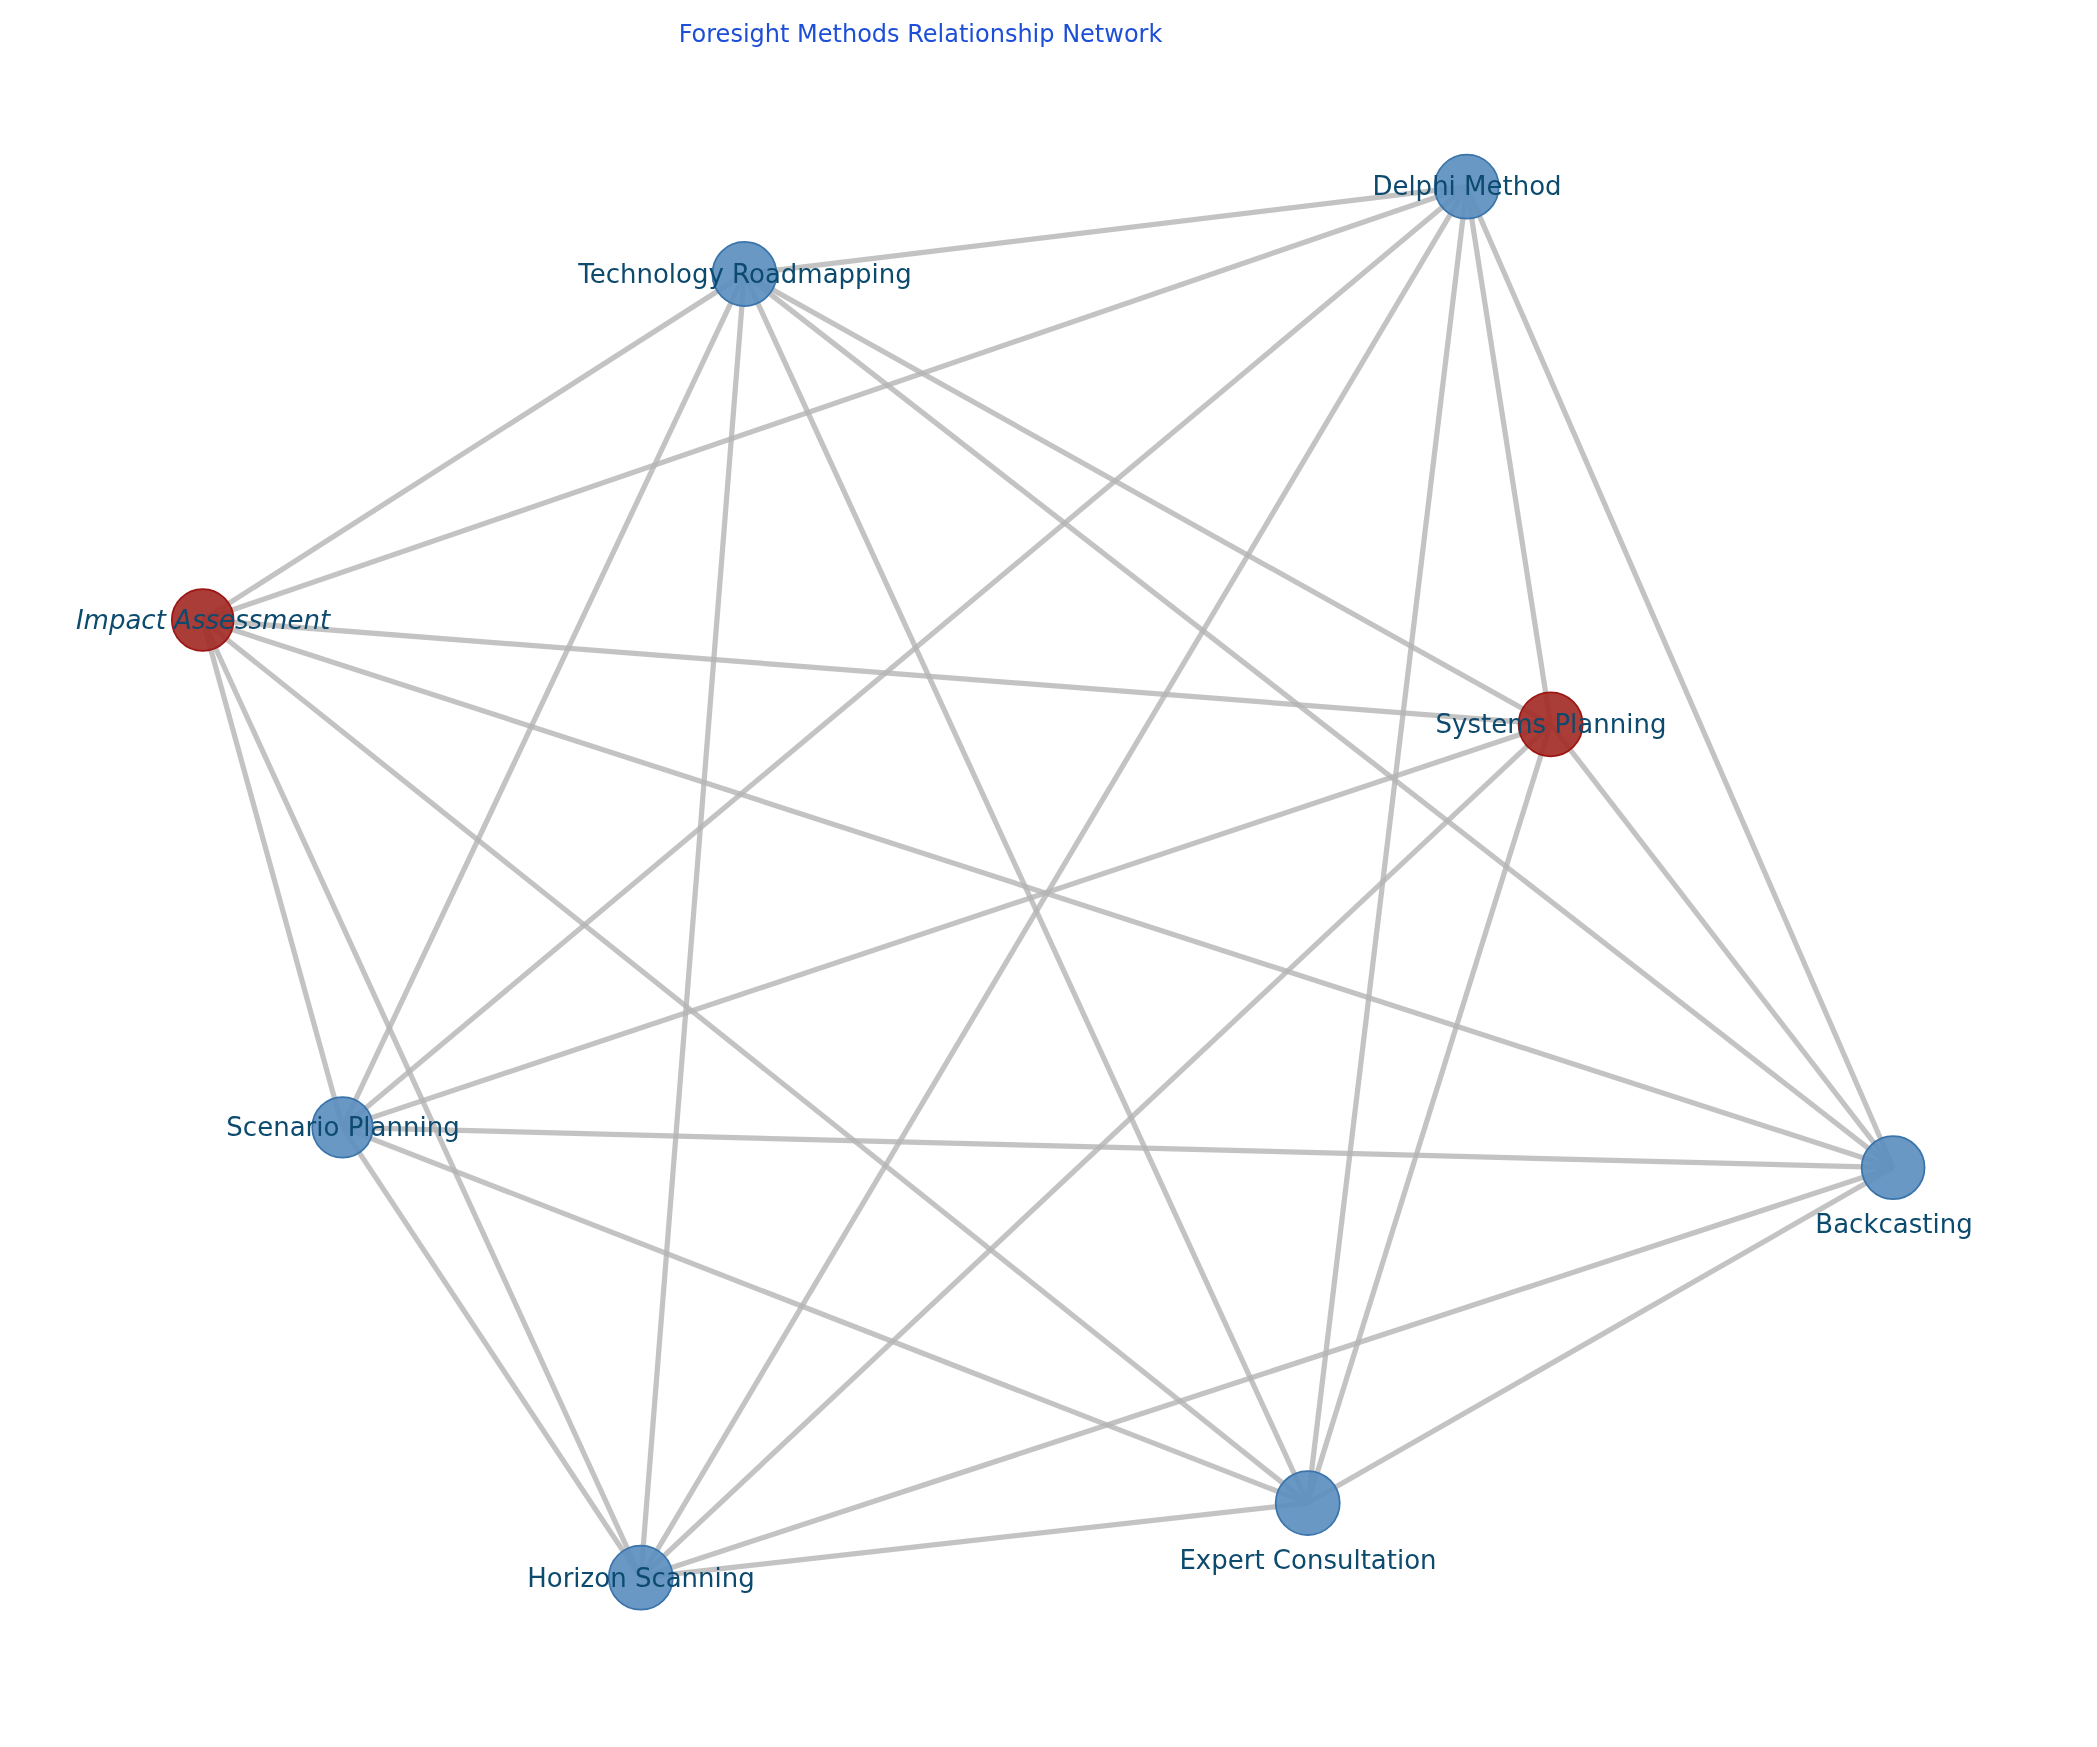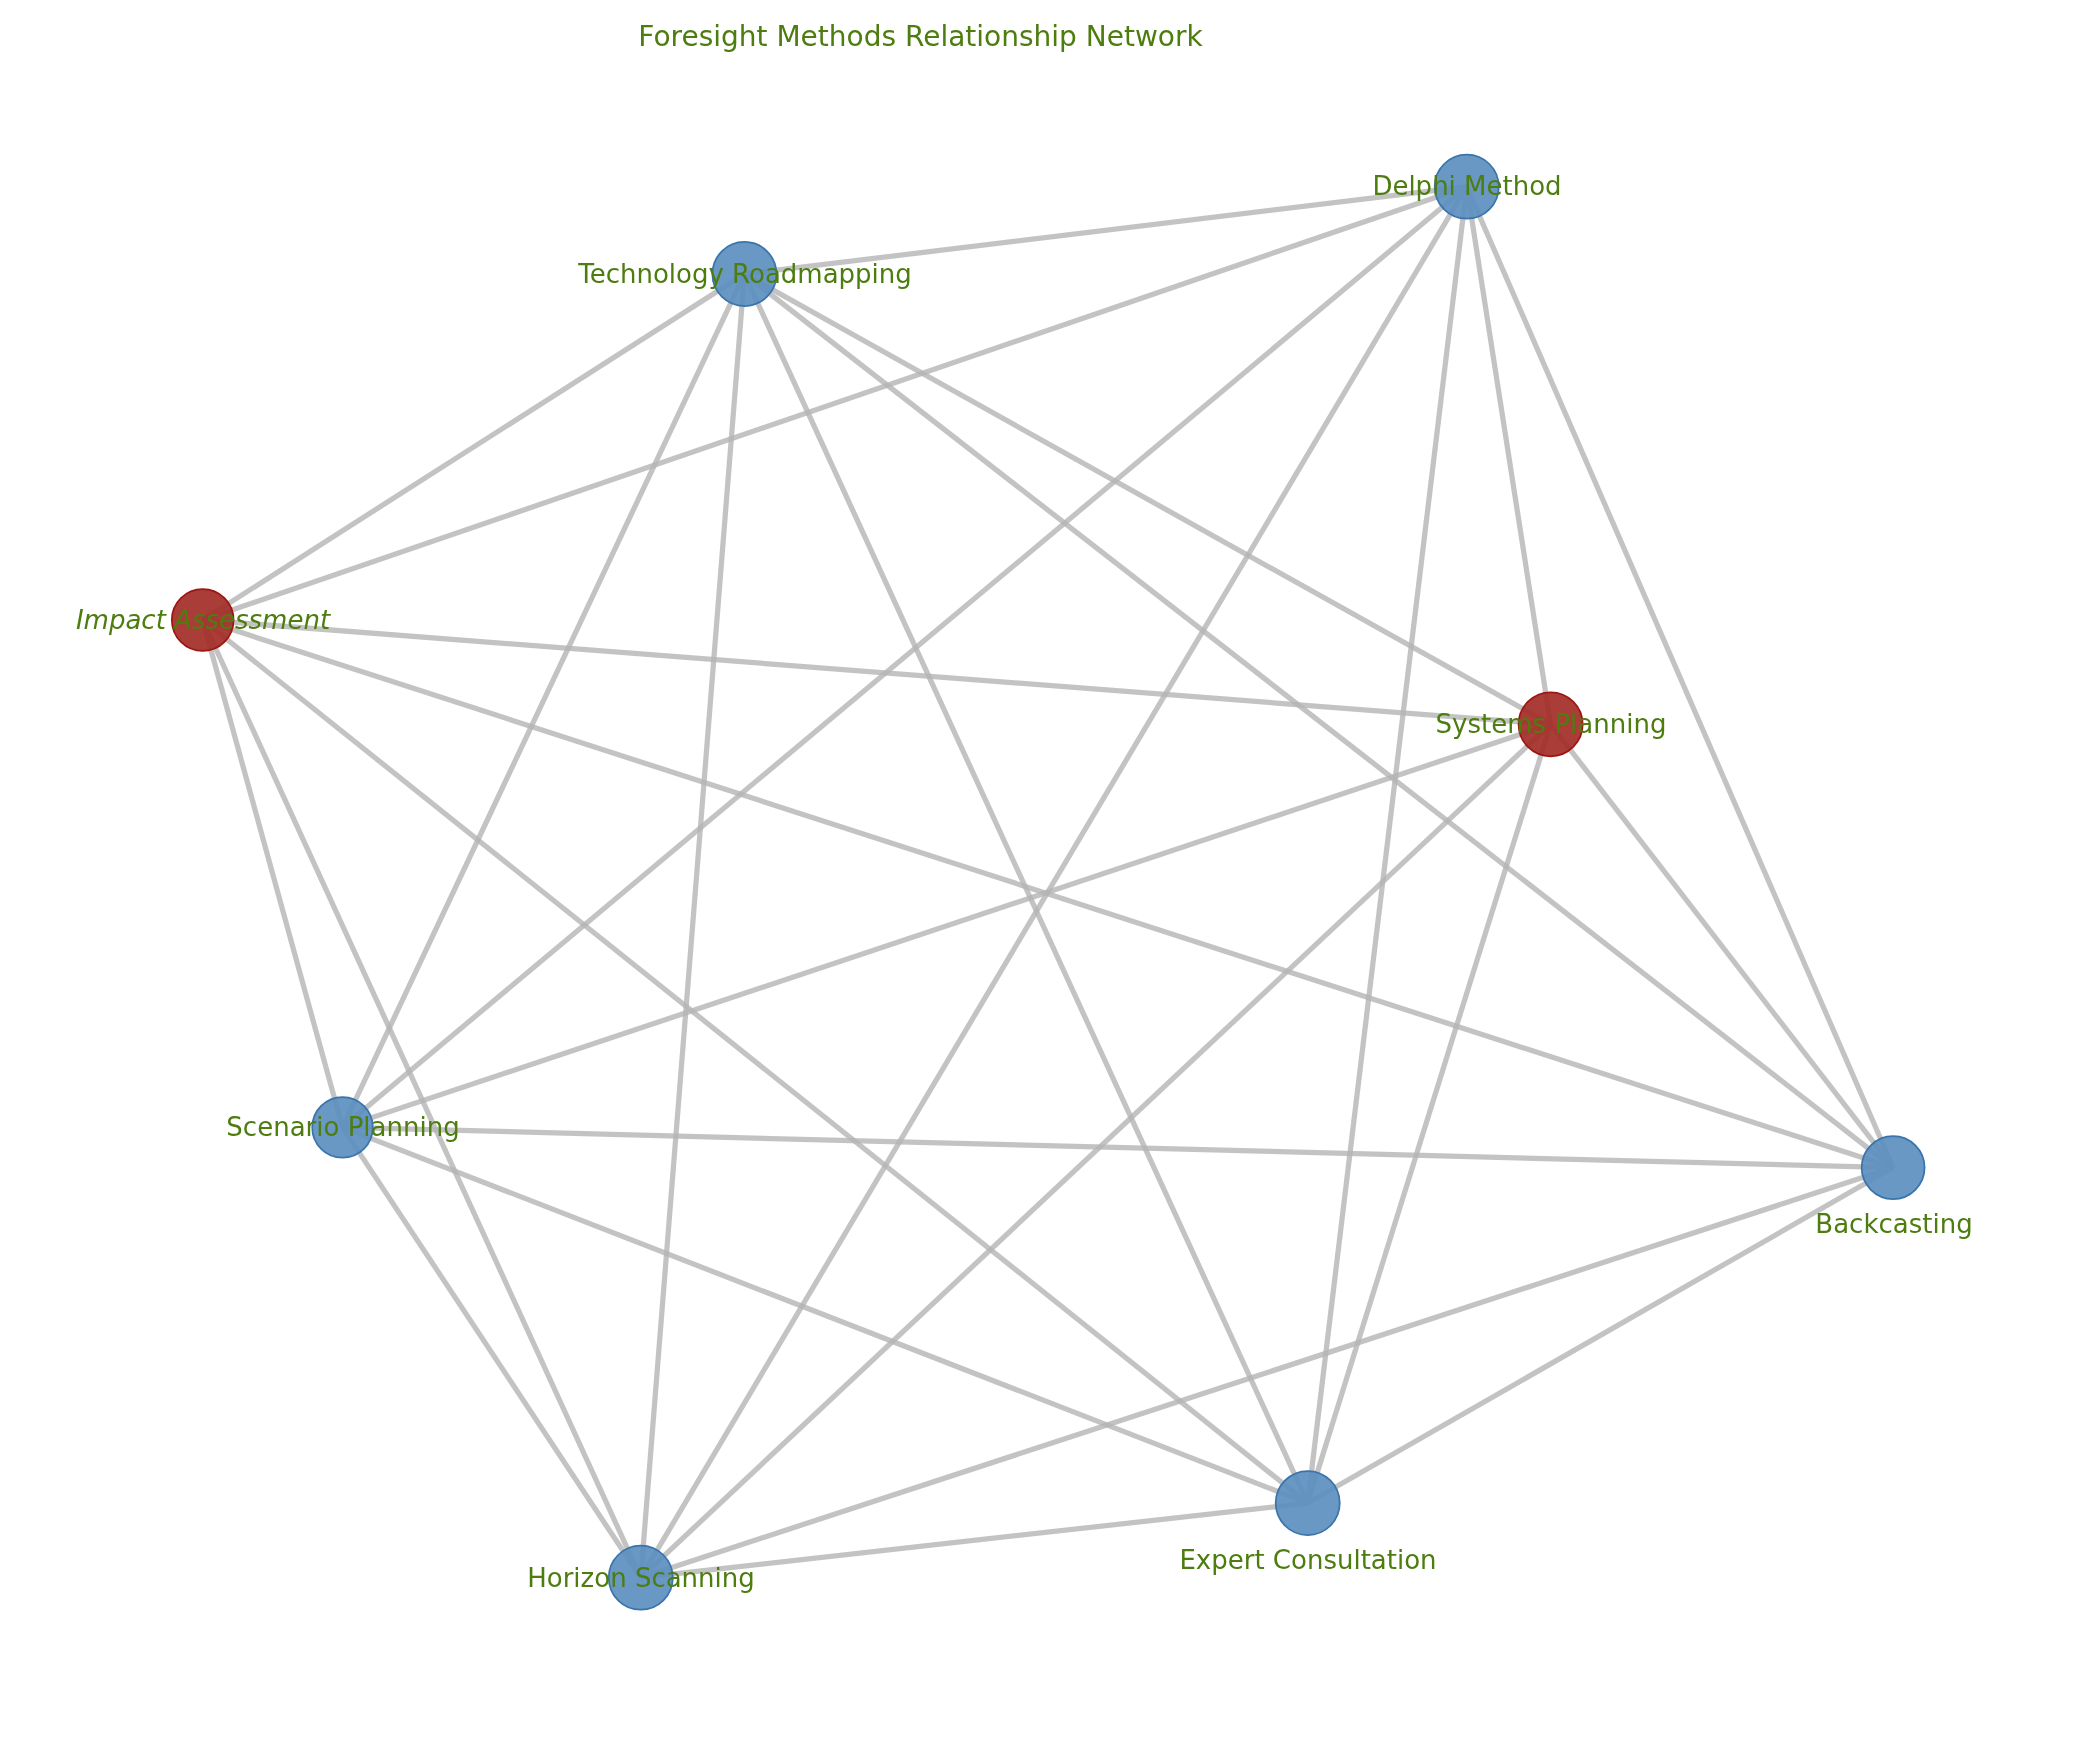--- a/index.html
+++ b/index.html
@@ -18,37 +18,37 @@
     width: 2097px;
     height: 1748px;
     background: #ffffff;
   }
   #chart-title {
     position: absolute;
     left: 0;
     top: 20px;
     width: 1841px;
     text-align: center;
-    font-size: 28px;
-    color: #4d7c0f;
+    font-size: 24px;
+    color: #1d4ed8;
     font-family: "DejaVu Sans", sans-serif;
     letter-spacing: 0px;
     white-space: nowrap;
   }
   #network-svg {
     position: absolute;
     left: 0;
     top: 0;
     width: 2097px;
     height: 1748px;
   }
   .node-label {
     position: absolute;
     font-size: 26px;
-    color: #4d7c0f;
+    color: #0c4a6e;
     font-family: "DejaVu Sans", sans-serif;
     white-space: nowrap;
     transform: translate(-50%, -50%);
     pointer-events: none;
     text-align: center;
   }
   #legend {
     position: absolute;
     right: 18.6px;
     top: 75px;

